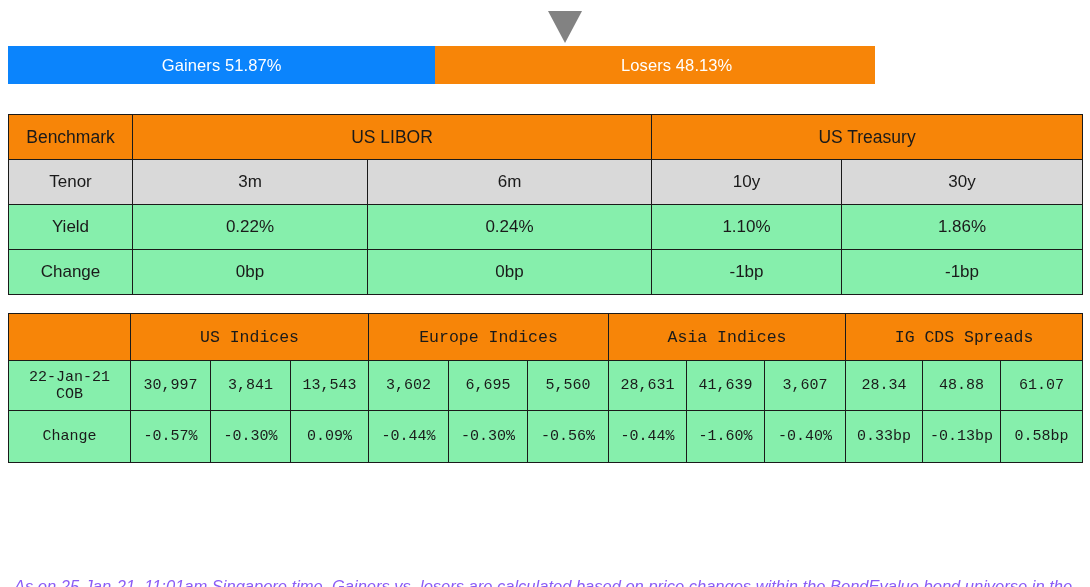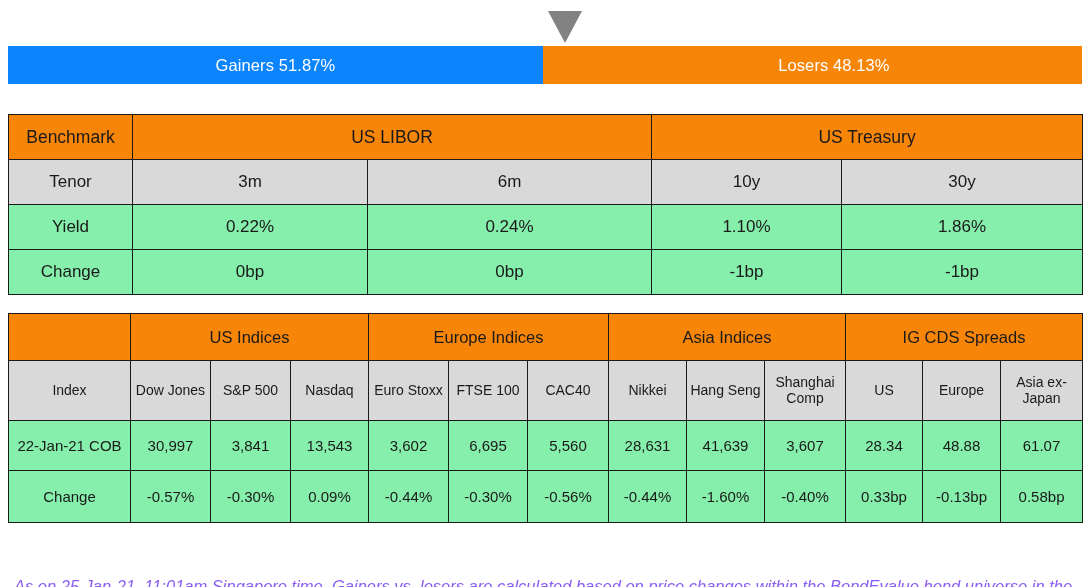--- a/index.html
+++ b/index.html
@@ -13,21 +13,21 @@
     position: relative;
     font-family: "Liberation Sans", sans-serif;
     overflow: hidden;
   }
 
   
   #gainers-losers {
     position: absolute;
     left: 8px;
     top: 46px;
-    width: 1074px;
+    width: 867px;
     height: 38px;
     display: flex;
   }
   #gainers-losers .seg {
     display: flex;
     align-items: center;
     justify-content: center;
     color: #ffffff;
     font-size: 16.5px;
     font-weight: 400;
@@ -86,20 +86,21 @@
   #benchmark-table th,
   #benchmark-table td { height: 44px; font-size: 17px; }
   #benchmark-table th.grouphead { font-size: 17.5px; }
   #benchmark-table th.subhead   { font-size: 17px; }
 
   
   #indices-table {
     left: 8px;
     top: 313px;
     width: 1074px;
+    font-family: Liberation Mono, monospace;
   }
   #indices-table th.grouphead { height: 46px; font-size: 16.5px; }
   #indices-table th.subhead   { height: 59px; font-size: 14px; line-height: 1.12; }
   #indices-table td.rowlabel  { font-size: 15px; }
   #indices-table td           { font-size: 15px; }
   #indices-table tr.data-row td  { height: 49px; }
   #indices-table tr.change-row td { height: 51px; }
 
   
   #footnote {
@@ -182,35 +183,20 @@
       <col style="width:82px">
   </colgroup>
   <tbody id="indices-body">
       <tr>
         <th class="grouphead"></th>
         <th class="grouphead" colspan="3">US Indices</th>
         <th class="grouphead" colspan="3">Europe Indices</th>
         <th class="grouphead" colspan="3">Asia Indices</th>
         <th class="grouphead" colspan="3">IG CDS Spreads</th>
       </tr>
-      <tr>
-        <th class="subhead">Index</th>
-        <th class="subhead">Dow Jones</th>
-        <th class="subhead">S&amp;P 500</th>
-        <th class="subhead">Nasdaq</th>
-        <th class="subhead">Euro Stoxx</th>
-        <th class="subhead">FTSE 100</th>
-        <th class="subhead">CAC40</th>
-        <th class="subhead">Nikkei</th>
-        <th class="subhead">Hang Seng</th>
-        <th class="subhead">Shanghai Comp</th>
-        <th class="subhead">US</th>
-        <th class="subhead">Europe</th>
-        <th class="subhead">Asia ex-Japan</th>
-      </tr>
       <tr class="data-row">
         <td class="rowlabel">22-Jan-21 COB</td>
         <td>30,997</td>
         <td>3,841</td>
         <td>13,543</td>
         <td>3,602</td>
         <td>6,695</td>
         <td>5,560</td>
         <td>28,631</td>
         <td>41,639</td>

